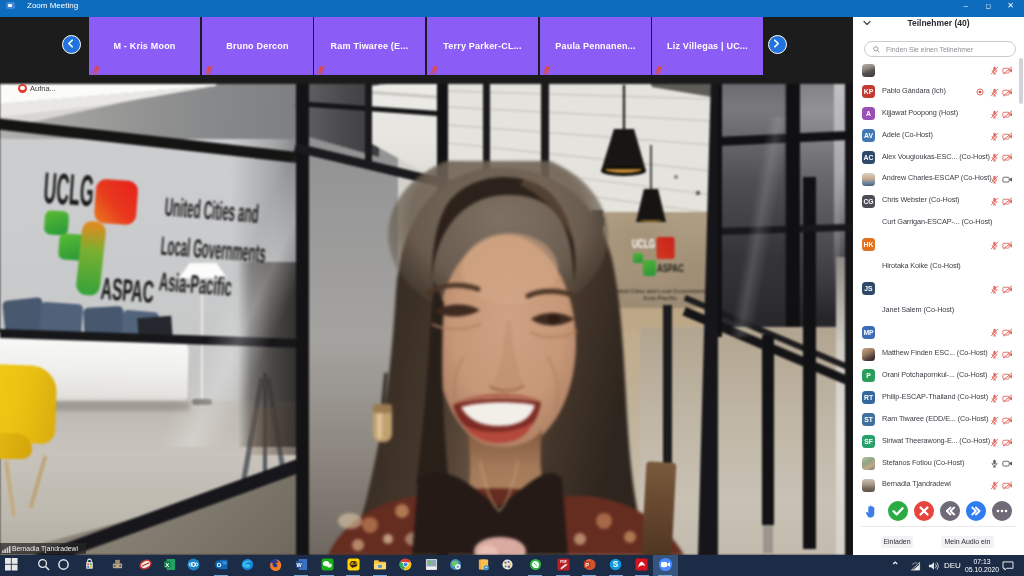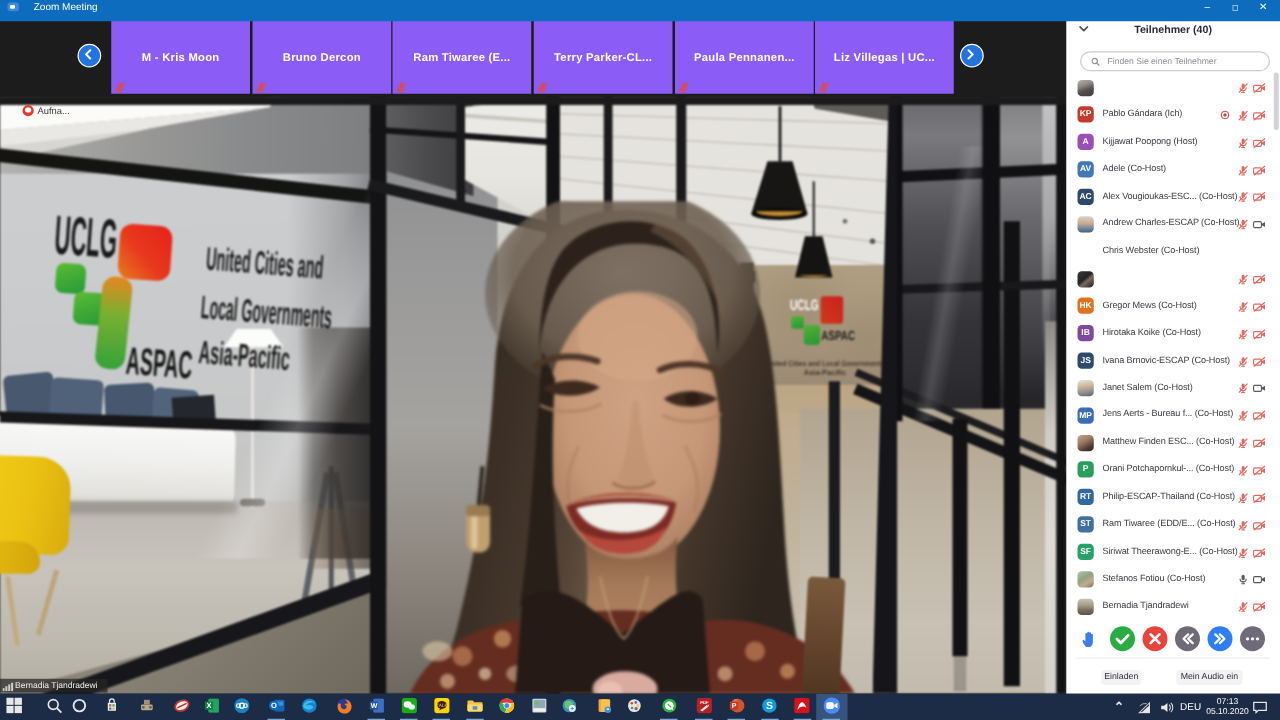--- a/index.html
+++ b/index.html
@@ -578,23 +578,23 @@
           </div>
           <div class="pico" style="right:11px; top:3px;">
             <svg width="11" height="9" viewBox="0 0 14 12">
               <g>
                 <rect x="0.8" y="3" width="8.4" height="6.4" rx="1.4" fill="none" stroke="#5a5a62" stroke-width="1.2"></rect>
                 <path d="M9.6 5.4 L13 3.4 V8.8 L9.6 6.8 Z" fill="#5a5a62"></path>
               </g>
             </svg>
           </div>
         </div>
-        <div class="prow" style="top:153.0px;">
-          <div class="pav" style="background:linear-gradient(140deg,#3a3a3c 0%,#242426 45%,#7a6a5e 60%,#1c1c1e 100%);"></div>
-          <div class="pnm">Gregor Mews (Co-Host)</div>
+        <div class="prow" style="top:131.1px;">
+          <div class="pav" style="background:#4d4d57;">CG</div>
+          <div class="pnm">Curt Garrigan-ESCAP-... (Co-Host)</div>
           <div class="pico" style="right:25px; top:3px;">
             <svg width="9" height="9" viewBox="0 0 12 12">
               <g stroke="#e06a62" stroke-width="1.2" fill="none">
                 <rect x="4.4" y="1" width="3.2" height="5.8" rx="1.6" fill="#e06a62" stroke="none"></rect>
                 <path d="M2.7 5.2 a3.3 3.3 0 0 0 6.6 0"></path>
                 <line x1="6" y1="8.8" x2="6" y2="10.6"></line>
                 <line x1="4" y1="10.6" x2="8" y2="10.6"></line>
                 <line x1="1.4" y1="10.8" x2="10.6" y2="1.2" stroke-width="1.3"></line>
               </g>
             </svg>
@@ -626,87 +626,40 @@
           <div class="pico" style="right:11px; top:3px;">
             <svg width="11" height="9" viewBox="0 0 14 12">
               <g>
                 <rect x="0.8" y="3" width="8.4" height="6.4" rx="1.4" fill="none" stroke="#e06a62" stroke-width="1.2"></rect>
                 <path d="M9.6 5.4 L13 3.4 V8.8 L9.6 6.8 Z" fill="#e06a62"></path>
                 <line x1="1" y1="11" x2="13" y2="1" stroke="#e06a62" stroke-width="1.3"></line>
               </g>
             </svg>
           </div>
         </div>
-        <div class="prow" style="top:196.7px;">
-          <div class="pav" style="background:#7d4a9e;">IB</div>
-          <div class="pnm">Ivana Brnovic-ESCAP (Co-Host)</div>
-          <div class="pico" style="right:25px; top:3px;">
-            <svg width="9" height="9" viewBox="0 0 12 12">
-              <g stroke="#e06a62" stroke-width="1.2" fill="none">
-                <rect x="4.4" y="1" width="3.2" height="5.8" rx="1.6" fill="#e06a62" stroke="none"></rect>
-                <path d="M2.7 5.2 a3.3 3.3 0 0 0 6.6 0"></path>
-                <line x1="6" y1="8.8" x2="6" y2="10.6"></line>
-                <line x1="4" y1="10.6" x2="8" y2="10.6"></line>
-                <line x1="1.4" y1="10.8" x2="10.6" y2="1.2" stroke-width="1.3"></line>
-              </g>
-            </svg>
-          </div>
-          <div class="pico" style="right:11px; top:3px;">
-            <svg width="11" height="9" viewBox="0 0 14 12">
-              <g>
-                <rect x="0.8" y="3" width="8.4" height="6.4" rx="1.4" fill="none" stroke="#e06a62" stroke-width="1.2"></rect>
-                <path d="M9.6 5.4 L13 3.4 V8.8 L9.6 6.8 Z" fill="#e06a62"></path>
-                <line x1="1" y1="11" x2="13" y2="1" stroke="#e06a62" stroke-width="1.3"></line>
-              </g>
-            </svg>
-          </div>
-        </div>
         <div class="prow" style="top:218.5px;">
           <div class="pav" style="background:#2e4a68;">JS</div>
           <div class="pnm">Janet Salem (Co-Host)</div>
           <div class="pico" style="right:25px; top:3px;">
             <svg width="9" height="9" viewBox="0 0 12 12">
               <g stroke="#e06a62" stroke-width="1.2" fill="none">
                 <rect x="4.4" y="1" width="3.2" height="5.8" rx="1.6" fill="#e06a62" stroke="none"></rect>
                 <path d="M2.7 5.2 a3.3 3.3 0 0 0 6.6 0"></path>
                 <line x1="6" y1="8.8" x2="6" y2="10.6"></line>
                 <line x1="4" y1="10.6" x2="8" y2="10.6"></line>
                 <line x1="1.4" y1="10.8" x2="10.6" y2="1.2" stroke-width="1.3"></line>
               </g>
             </svg>
           </div>
           <div class="pico" style="right:11px; top:3px;">
             <svg width="11" height="9" viewBox="0 0 14 12">
               <g>
                 <rect x="0.8" y="3" width="8.4" height="6.4" rx="1.4" fill="none" stroke="#e06a62" stroke-width="1.2"></rect>
                 <path d="M9.6 5.4 L13 3.4 V8.8 L9.6 6.8 Z" fill="#e06a62"></path>
                 <line x1="1" y1="11" x2="13" y2="1" stroke="#e06a62" stroke-width="1.3"></line>
-              </g>
-            </svg>
-          </div>
-        </div>
-        <div class="prow" style="top:240.4px;">
-          <div class="pav" style="background:linear-gradient(170deg,#e8e6e2 0%,#cbb49a 40%,#8a8a8e 75%,#606066 100%);"></div>
-          <div class="pnm">Jens Aerts - Bureau f... (Co-Host)</div>
-          <div class="pico" style="right:25px; top:3px;">
-            <svg width="9" height="9" viewBox="0 0 12 12">
-              <g stroke="#e06a62" stroke-width="1.2" fill="none">
-                <rect x="4.4" y="1" width="3.2" height="5.8" rx="1.6" fill="#e06a62" stroke="none"></rect>
-                <path d="M2.7 5.2 a3.3 3.3 0 0 0 6.6 0"></path>
-                <line x1="6" y1="8.8" x2="6" y2="10.6"></line>
-                <line x1="4" y1="10.6" x2="8" y2="10.6"></line>
-                <line x1="1.4" y1="10.8" x2="10.6" y2="1.2" stroke-width="1.3"></line>
-              </g>
-            </svg>
-          </div>
-          <div class="pico" style="right:11px; top:3px;">
-            <svg width="11" height="9" viewBox="0 0 14 12">
-              <g>
-                <rect x="0.8" y="3" width="8.4" height="6.4" rx="1.4" fill="none" stroke="#5a5a62" stroke-width="1.2"></rect>
-                <path d="M9.6 5.4 L13 3.4 V8.8 L9.6 6.8 Z" fill="#5a5a62"></path>
               </g>
             </svg>
           </div>
         </div>
         <div class="prow" style="top:262.2px;">
           <div class="pav" style="background:#3c6cb4;">MP</div>
           <div class="pnm">Matthew Finden ESC... (Co-Host)</div>
           <div class="pico" style="right:25px; top:3px;">
             <svg width="9" height="9" viewBox="0 0 12 12">
               <g stroke="#e06a62" stroke-width="1.2" fill="none">

